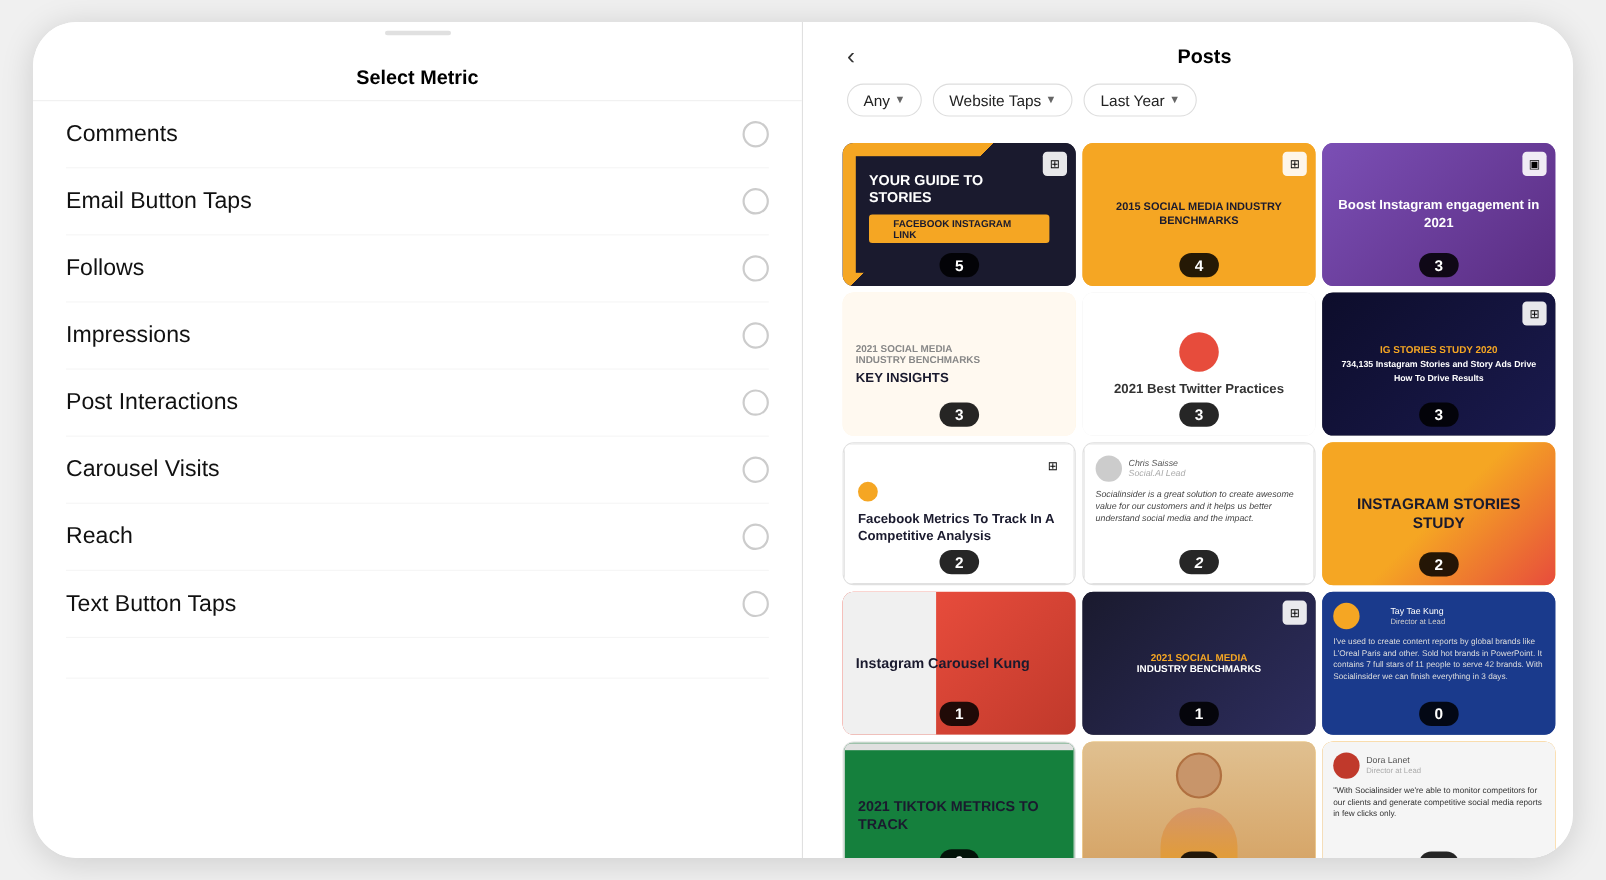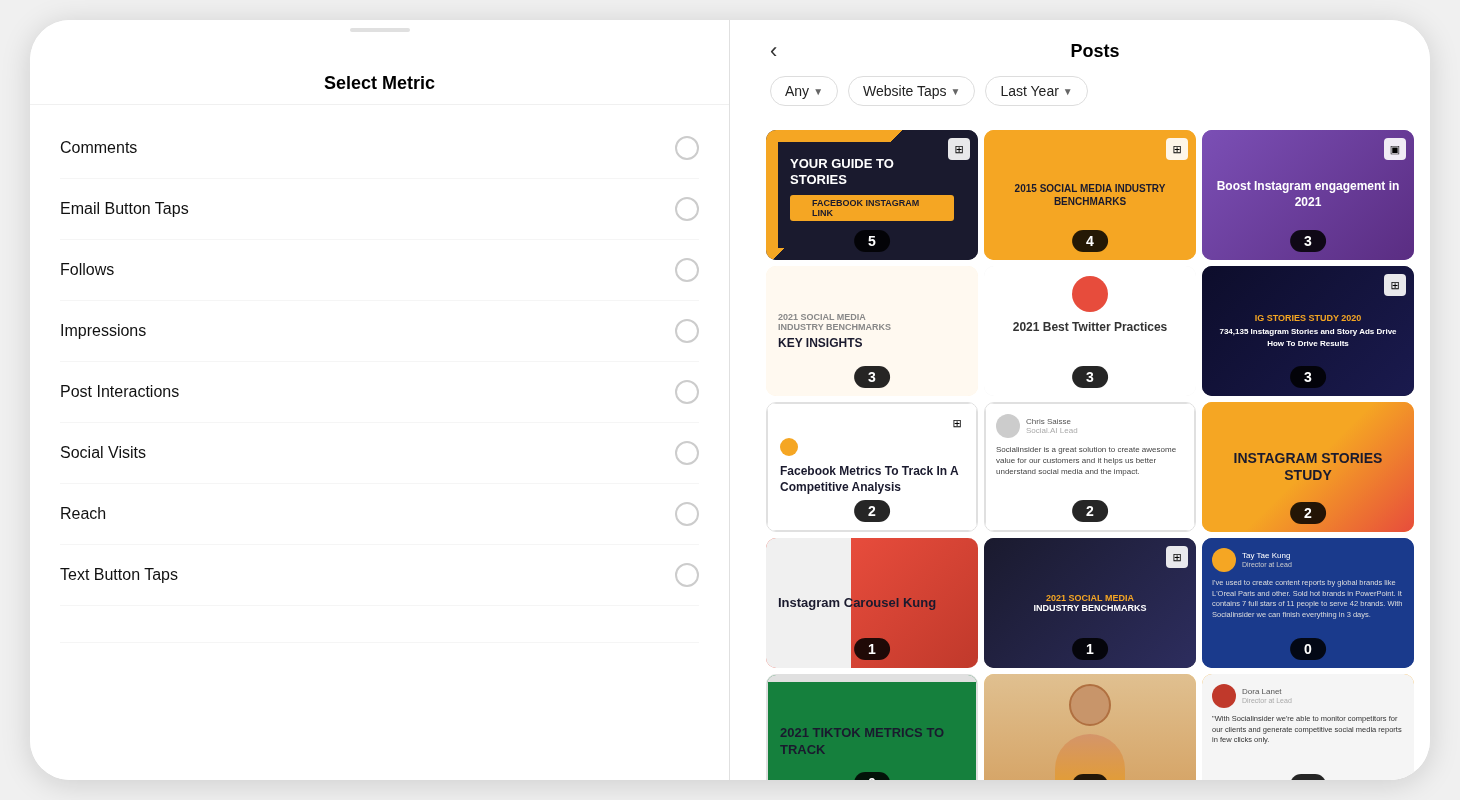--- a/index.html
+++ b/index.html
@@ -23,21 +23,20 @@
       position: relative;
     }
     
     .left-panel {
       width: 700px;
       background: #fff;
       display: flex;
       flex-direction: column;
       border-right: 1px solid #e0e0e0;
       overflow: hidden;
-      gap: 13px;
     }
     .left-header {
       padding: 20px 0 10px;
       text-align: center;
       font-size: 18px;
       font-weight: 600;
       color: #000;
       border-bottom: 1px solid #f0f0f0;
     }
     .metrics-list {
@@ -47,21 +46,21 @@
     }
     .metric-item {
       display: flex;
       align-items: center;
       justify-content: space-between;
       padding: 18px 0;
       border-bottom: 1px solid #f5f5f5;
       cursor: pointer;
     }
     .metric-label {
-      font-size: 16px;
+      font-size: 21px;
       color: #111;
     }
     .radio-btn {
       width: 24px;
       height: 24px;
       border-radius: 50%;
       border: 2px solid #ccc;
       display: flex;
       align-items: center;
       justify-content: center;
@@ -276,21 +275,21 @@
         <div class="radio-btn"></div>
       </div>
 
 
       <div class="metric-item">
         <span class="metric-label">Post Interactions</span>
         <div class="radio-btn"></div>
       </div>
 
       <div class="metric-item">
-        <span class="metric-label">Social Visits</span>
+        <span class="metric-label">Carousel Visits</span>
         <div class="radio-btn"></div>
       </div>
 
       <div class="metric-item">
         <span class="metric-label">Reach</span>
         <div class="radio-btn"></div>
       </div>
 
 
       <div class="metric-item">
@@ -358,21 +357,21 @@
 
       <div class="post-card card-4">
         <div style="width:100%;height:100%;background:#fff9f0;display:flex;flex-direction:column;align-items:flex-start;justify-content:center;padding:12px;position:relative;">
           <div style="font-size:9px;font-weight:600;color:#888;margin-bottom:4px;">2021 SOCIAL MEDIA<br>INDUSTRY BENCHMARKS</div>
           <div style="font-size:12px;font-weight:800;color:#1a1a2e;">KEY INSIGHTS</div>
           <div class="post-badge">3</div>
         </div>
       </div>
 
       <div class="post-card card-5">
-        <div style="width:100%;height:100%;background:#fff;display:flex;flex-direction:column;align-items:center;padding:10px;position:relative;">
+        <div style="width:100%;height:100%;background:#fff;display:flex;flex-direction:column;align-items:center;justify-content:center;padding:10px;position:relative;">
           <div style="width:36px;height:36px;background:#e74c3c;border-radius:50%;margin-bottom:8px;"></div>
           <div style="font-size:12px;font-weight:700;color:#333;text-align:center;">2021 Best Twitter Practices</div>
           <div class="post-badge">3</div>
         </div>
       </div>
 
       <div class="post-card card-6">
         <div style="width:100%;height:100%;background:linear-gradient(135deg,#0d0d2b,#1a1a4e);display:flex;flex-direction:column;align-items:center;justify-content:center;padding:8px;position:relative;">
           <div style="color:#f5a623;font-size:9px;font-weight:800;text-align:center;line-height:1.4;">IG STORIES STUDY 2020<br><span style="color:#fff;font-size:8px;">734,135 Instagram Stories and Story Ads Drive How To Drive Results</span></div>
           <div class="post-type-icon" style="position:absolute;top:8px;right:8px;">⊞</div>
@@ -383,21 +382,21 @@
       <div class="post-card card-7">
         <div style="width:100%;height:100%;background:#fff;border:1px solid #e0e0e0;display:flex;flex-direction:column;justify-content:center;padding:12px;position:relative;">
           <div style="width:18px;height:18px;background:#f5a623;border-radius:50%;margin-bottom:8px;"></div>
           <div style="font-size:12px;font-weight:800;color:#1a1a2e;line-height:1.3;">Facebook Metrics To Track In A Competitive Analysis</div>
           <div class="post-type-icon" style="position:absolute;top:8px;right:8px;">⊞</div>
           <div class="post-badge">2</div>
         </div>
       </div>
 
       <div class="post-card card-8">
-        <div style="width:100%;height:100%;background:#fff;border:1px solid #e0e0e0;display:flex;flex-direction:column;justify-content:flex-start;padding:10px;position:relative;">
+        <div style="width:100%;height:100%;background:#fff;border:1px solid #e0e0e0;display:flex;flex-direction:column;justify-content:flex-start;padding:10px;position:relative;font-style:italic;">
           <div style="display:flex;align-items:center;gap:6px;margin-bottom:6px;">
             <div style="width:24px;height:24px;background:#ccc;border-radius:50%;"></div>
             <div style="font-size:8px;color:#555;">Chris Saisse<br><span style="color:#aaa;">Social.AI Lead</span></div>
           </div>
           <div style="font-size:8px;color:#444;line-height:1.4;">Socialinsider is a great solution to create awesome value for our customers and it helps us better understand social media and the impact.</div>
           <div class="post-badge">2</div>
         </div>
       </div>
 
       <div class="post-card card-9">
@@ -420,21 +419,21 @@
           <div style="color:#f5a623;font-size:9px;font-weight:700;text-align:center;">2021 SOCIAL MEDIA<br><span style="color:#fff;">INDUSTRY BENCHMARKS</span></div>
           <div class="post-type-icon" style="position:absolute;top:8px;right:8px;">⊞</div>
           <div class="post-badge">1</div>
         </div>
       </div>
 
       <div class="post-card card-12">
         <div style="width:100%;height:100%;background:#1a3a8c;display:flex;flex-direction:column;justify-content:flex-start;padding:10px;position:relative;">
           <div style="display:flex;align-items:center;gap:6px;margin-bottom:6px;">
             <div style="width:24px;height:24px;background:#f5a623;border-radius:50%;"></div>
-            <div style="font-size:8px;color:#fff;">Tay Tae Kung<br><span style="color:#ccc;font-size:7px;">Director at Lead</span></div>
+            <div style="font-size:8px;color:#fff;margin-left:22px;">Tay Tae Kung<br><span style="color:#ccc;font-size:7px;">Director at Lead</span></div>
           </div>
           <div style="font-size:7.5px;color:#ddd;line-height:1.4;">I've used to create content reports by global brands like L'Oreal Paris and other. Sold hot brands in PowerPoint. It contains 7 full stars of 11 people to serve 42 brands. With Socialinsider we can finish everything in 3 days.</div>
           <div class="post-badge">0</div>
         </div>
       </div>
 
       <div class="post-card card-13">
         <div style="width:100%;height:100%;background:#15803d;border:1px solid #e0e0e0;display:flex;flex-direction:column;justify-content:center;padding:12px;position:relative;overflow:hidden;">
           <div style="position:absolute;top:0;left:0;width:100%;height:6px;background:#e0e0e0;"></div>
           <div style="font-size:13px;font-weight:800;color:#1a1a2e;line-height:1.3;margin-top:6px;">2021 TIKTOK METRICS TO TRACK</div>

